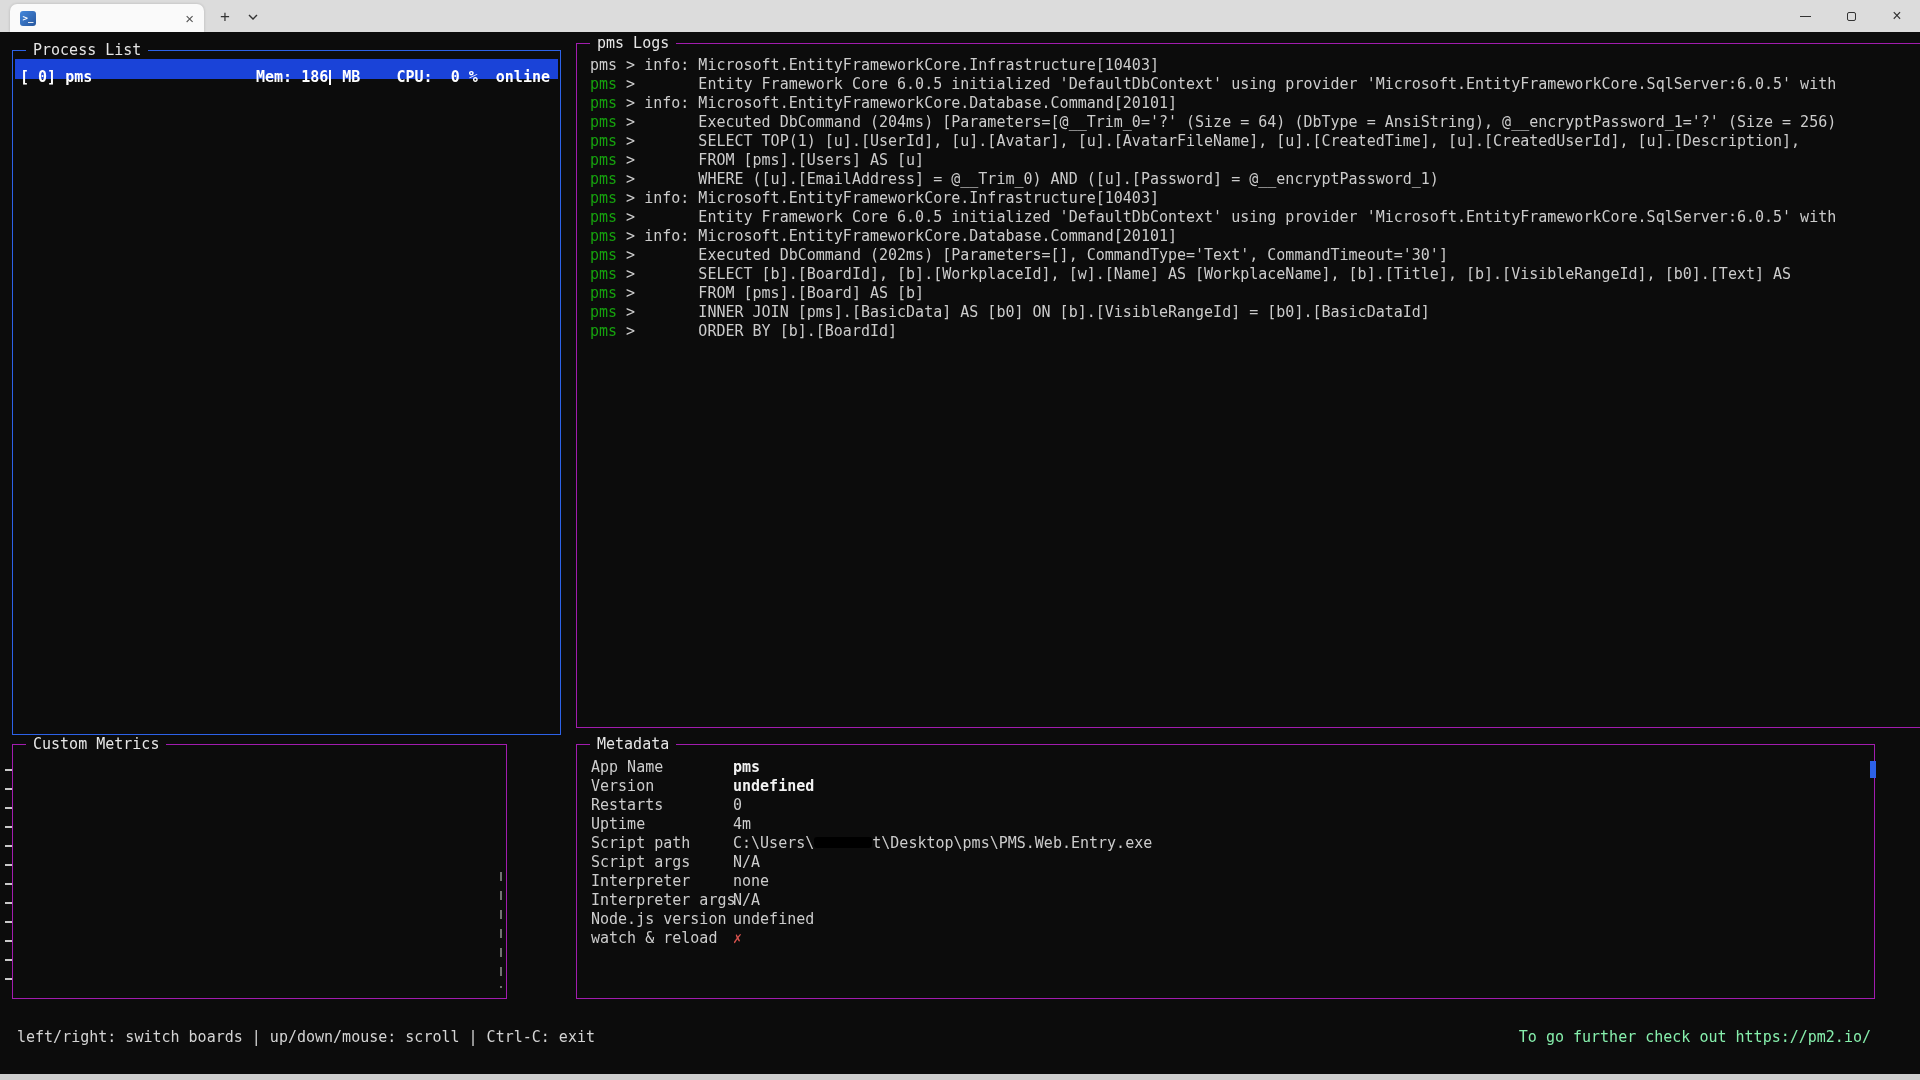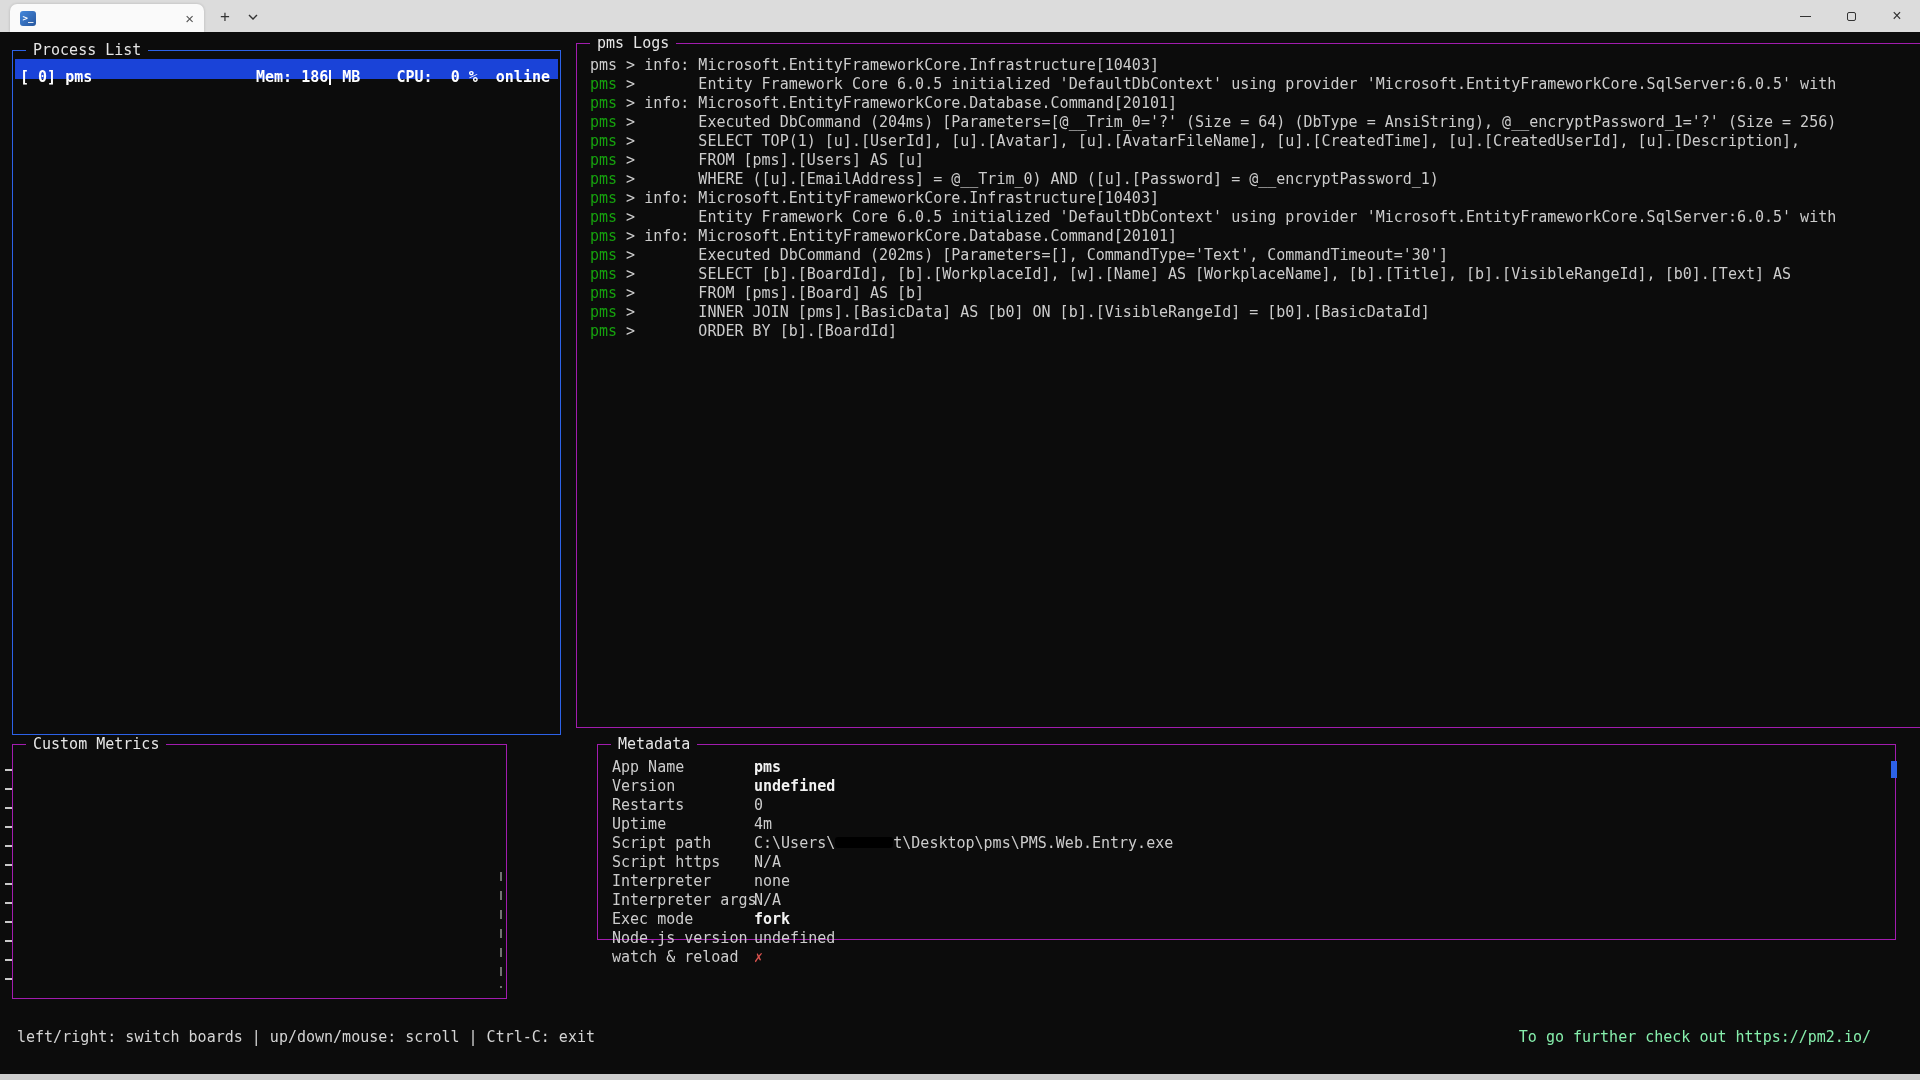--- a/index.html
+++ b/index.html
@@ -53,21 +53,21 @@
   }
   .box { position:absolute; border:1px solid #a21caf; }
   .box-title {
     position:absolute; top:-10px; left:13px;
     background:#0c0c0c; padding:0 7px;
     color:#e6e6e6; white-space:pre;
   }
   #process-list { left:12px; top:18px; width:549px; height:685px; border-color:#2d62e8; }
   #logs           { left:576px; top:11px; width:1529px; height:685px;text-decoration:underline; }
   #custom-metrics { left:12px;  top:712px; width:495px; height:255px; }
-  #metadata       { left:576px; top:712px; width:1299px; height:196px;margin-left:21px; }
+  #metadata       { left:576px; top:712px; width:1299px; height:255px; }
 
   
   #custom-metrics::before {
     content:""; position:absolute; left:-8px; top:24px; bottom:8px; width:7px;
     background:repeating-linear-gradient(to bottom,#c8c8c8 0 2px,transparent 2px 19px);
   }
   #custom-metrics::after {
     content:""; position:absolute; right:4px; top:50%; bottom:10px; width:2px; opacity:.55;
     background:repeating-linear-gradient(to bottom,#c8c8c8 0 9px,transparent 9px 19px);
   }
@@ -170,24 +170,23 @@
   </section>
 
   <section class="box" id="metadata">
     <span class="box-title">Metadata</span>
     <div id="metarows">
         <div class="meta-row"><span class="meta-label">App Name</span><span class="meta-value bold">pms</span></div>
         <div class="meta-row"><span class="meta-label">Version</span><span class="meta-value bold">undefined</span></div>
         <div class="meta-row"><span class="meta-label">Restarts</span><span class="meta-value normal">0</span></div>
         <div class="meta-row"><span class="meta-label">Uptime</span><span class="meta-value normal">4m</span></div>
         <div class="meta-row"><span class="meta-label">Script path</span><span class="meta-value normal">C:\Users\<span class="redacted"></span>t\Desktop\pms\PMS.Web.Entry.exe</span></div>
-        <div class="meta-row"><span class="meta-label">Script https</span><span class="meta-value normal">N/A</span></div>
+        <div class="meta-row"><span class="meta-label">Script args</span><span class="meta-value normal">N/A</span></div>
         <div class="meta-row"><span class="meta-label">Interpreter</span><span class="meta-value normal">none</span></div>
         <div class="meta-row"><span class="meta-label">Interpreter args</span><span class="meta-value normal">N/A</span></div>
-        <div class="meta-row"><span class="meta-label">Exec mode</span><span class="meta-value bold">fork</span></div>
         <div class="meta-row"><span class="meta-label">Node.js version</span><span class="meta-value normal">undefined</span></div>
         <div class="meta-row"><span class="meta-label">watch &amp; reload</span><span class="meta-value red">✗</span></div>
       </div>
     <div class="meta-scroll"></div>
   </section>
 
   <div class="statusbar">
     <span class="sb-left">left/right: switch boards | up/down/mouse: scroll | Ctrl-C: exit</span>
     <span class="sb-right">To go further check out https://pm2.io/</span>
   </div>

